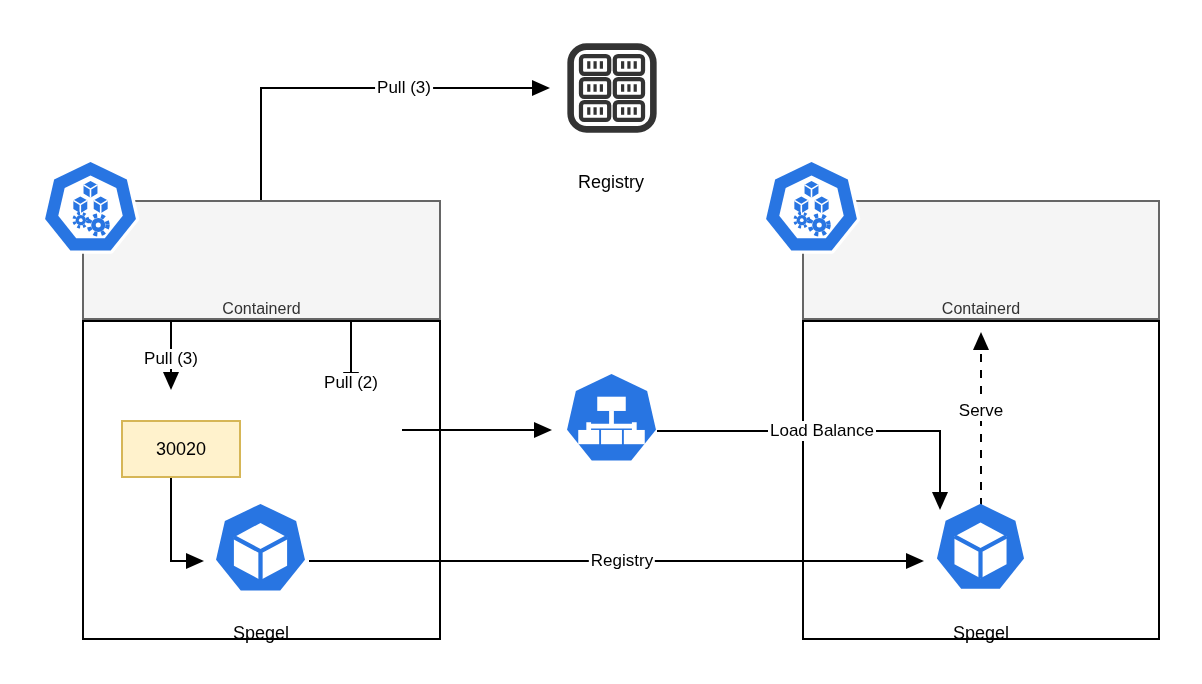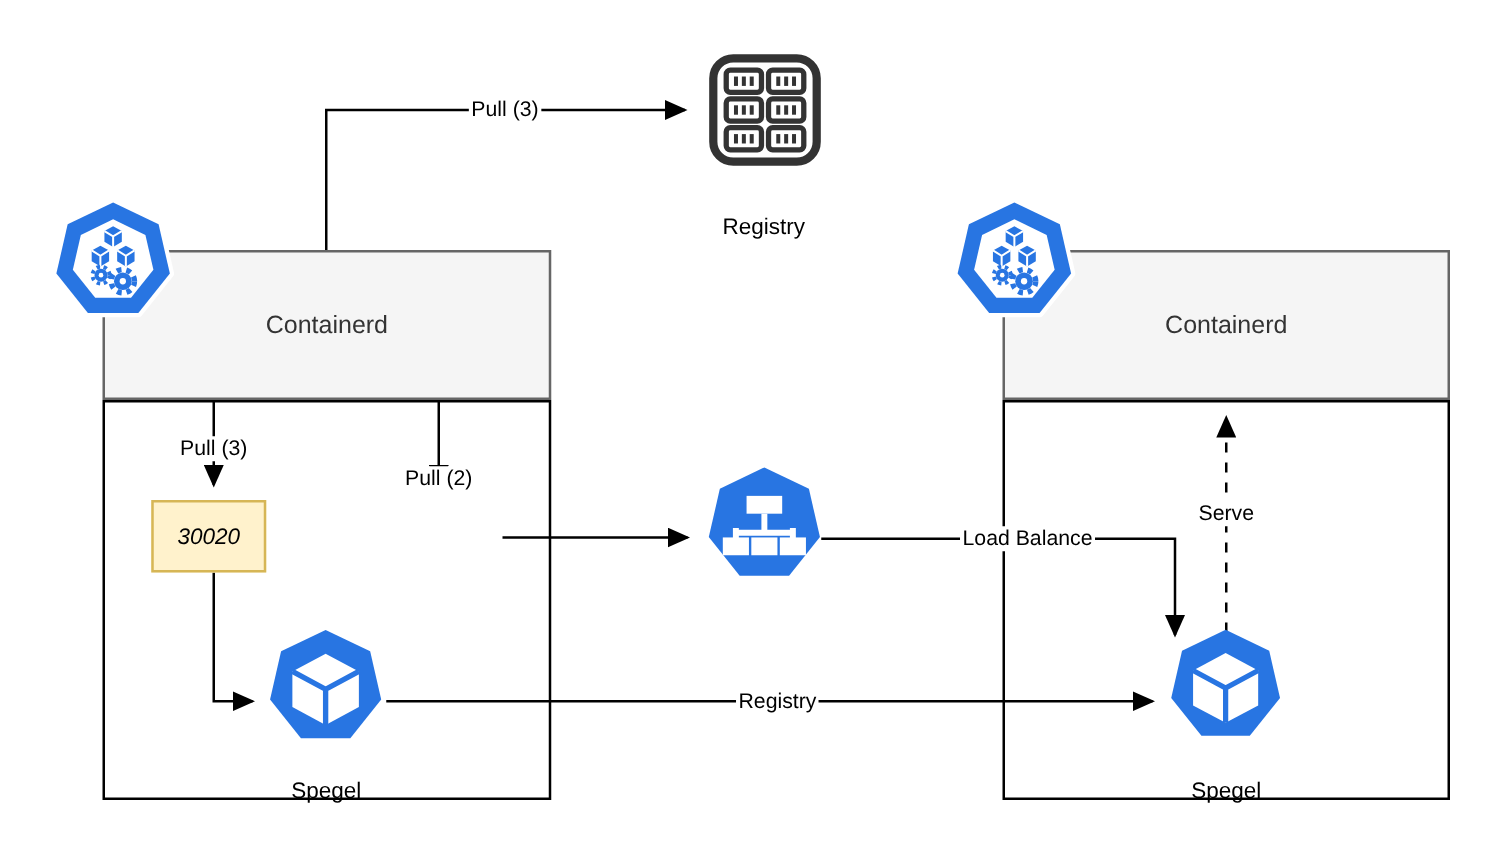--- a/index.html
+++ b/index.html
@@ -24,22 +24,22 @@
   .abs{position:absolute;}
   .cluster-body{
     border:2px solid var(--box-border);
     background:transparent;
     box-sizing:border-box;
   }
   .cluster-header{
     background:var(--header-fill);
     border:2px solid var(--header-border);
     box-sizing:border-box;
-    display:flex;align-items:center;justify-content:center;
-    font-size:20px;color:var(--header-text);
+    display:flex;align-items:flex-end;justify-content:center;
+    font-size:16px;color:var(--header-text);
   }
   .port-box{
     background:var(--port-fill);
     border:2px solid var(--port-border);
     box-sizing:border-box;
     display:flex;align-items:center;justify-content:center;
     font-size:18px;color:#000;
   }
   .node-label{
     transform:translate(-50%,-50%);
@@ -84,21 +84,21 @@
     <path class="edge" d="M 261 200 L 261 88 L 548 88" marker-end="url(#arrowhead)"></path>
     <path class="edge" d="M 171 321 L 171 388" marker-end="url(#arrowhead)"></path>
     <path class="edge" d="M 351 321 L 351 388" marker-end="url(#arrowhead)"></path>
     <path class="edge" d="M 171 458 L 171 561 L 202 561" marker-end="url(#arrowhead)"></path>
     <path class="edge" d="M 402 430 L 550 430" marker-end="url(#arrowhead)"></path>
     <path class="edge" d="M 657 431 L 940 431 L 940 508" marker-end="url(#arrowhead)"></path>
     <path class="edge" d="M 309 561 L 922 561" marker-end="url(#arrowhead)"></path>
     <path class="edge dashed" d="M 981 506 L 981 334" marker-end="url(#arrowhead)"></path>
   </svg>
 
-  <div class="abs port-box" style="left:121px;top:400px;width:92px;height:58px;font-style:italic;">
+  <div class="abs port-box" style="left:121px;top:420px;width:120px;height:58px;">
     <span>30020</span>
   </div>
 
   <svg class="abs" style="left:565px;top:41px;" width="94" height="94" viewBox="0 0 100 100">
     <defs>
       <g id="regcell">
         <rect x="0" y="0" width="30" height="19" rx="3.5" class="reg-stroke" stroke-width="4.5"></rect>
         <rect x="6.6" y="5.5" width="3.4" height="8" fill="#333333"></rect>
         <rect x="13.3" y="5.5" width="3.4" height="8" fill="#333333"></rect>
         <rect x="20" y="5.5" width="3.4" height="8" fill="#333333"></rect>

